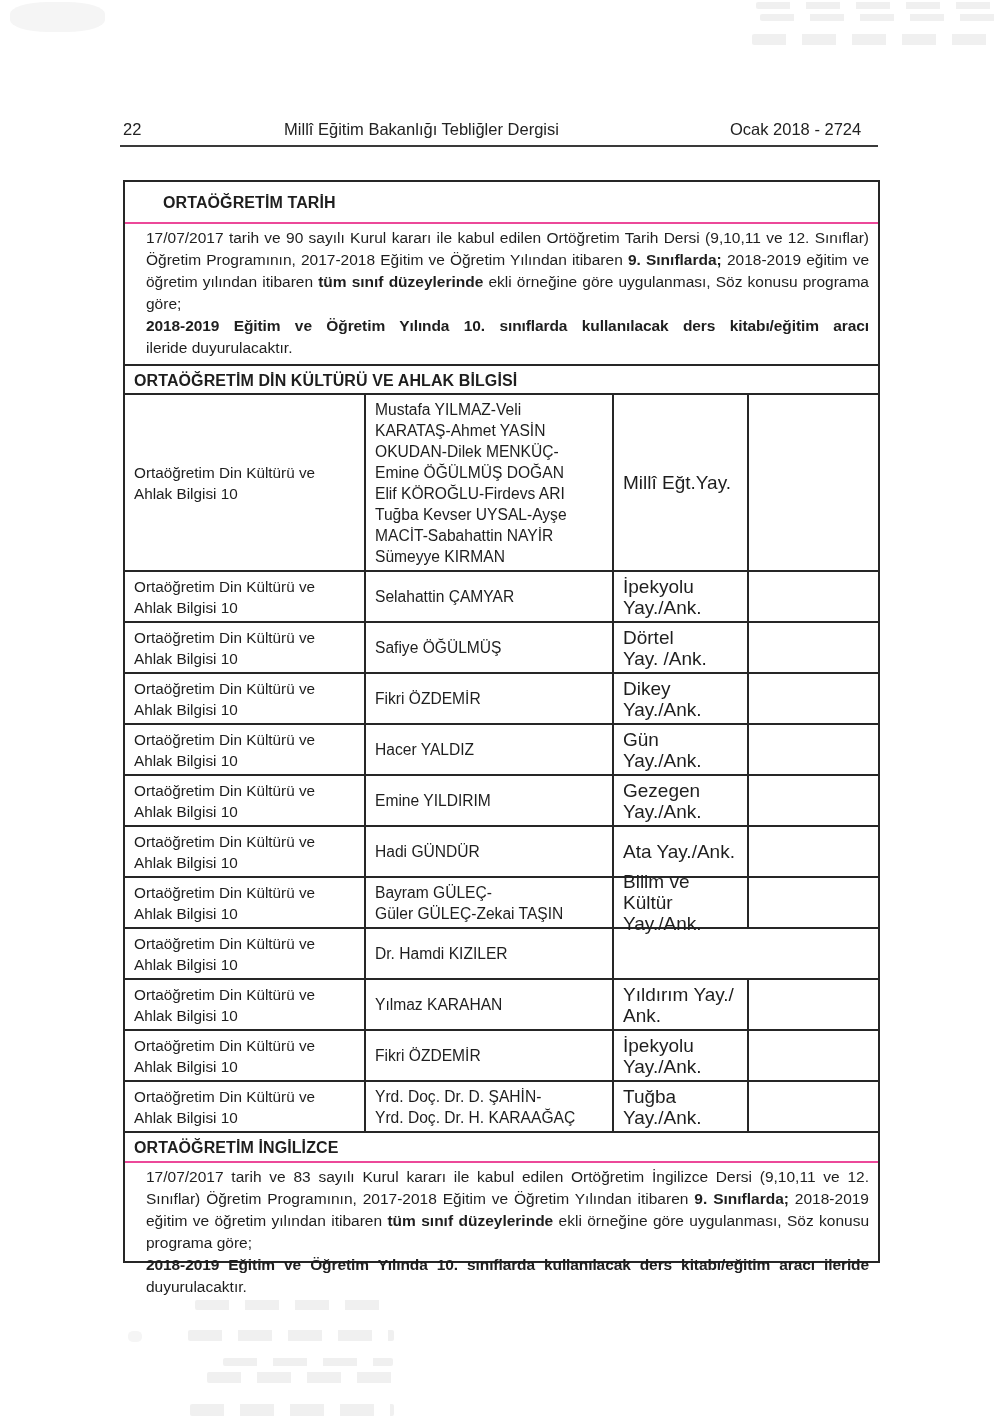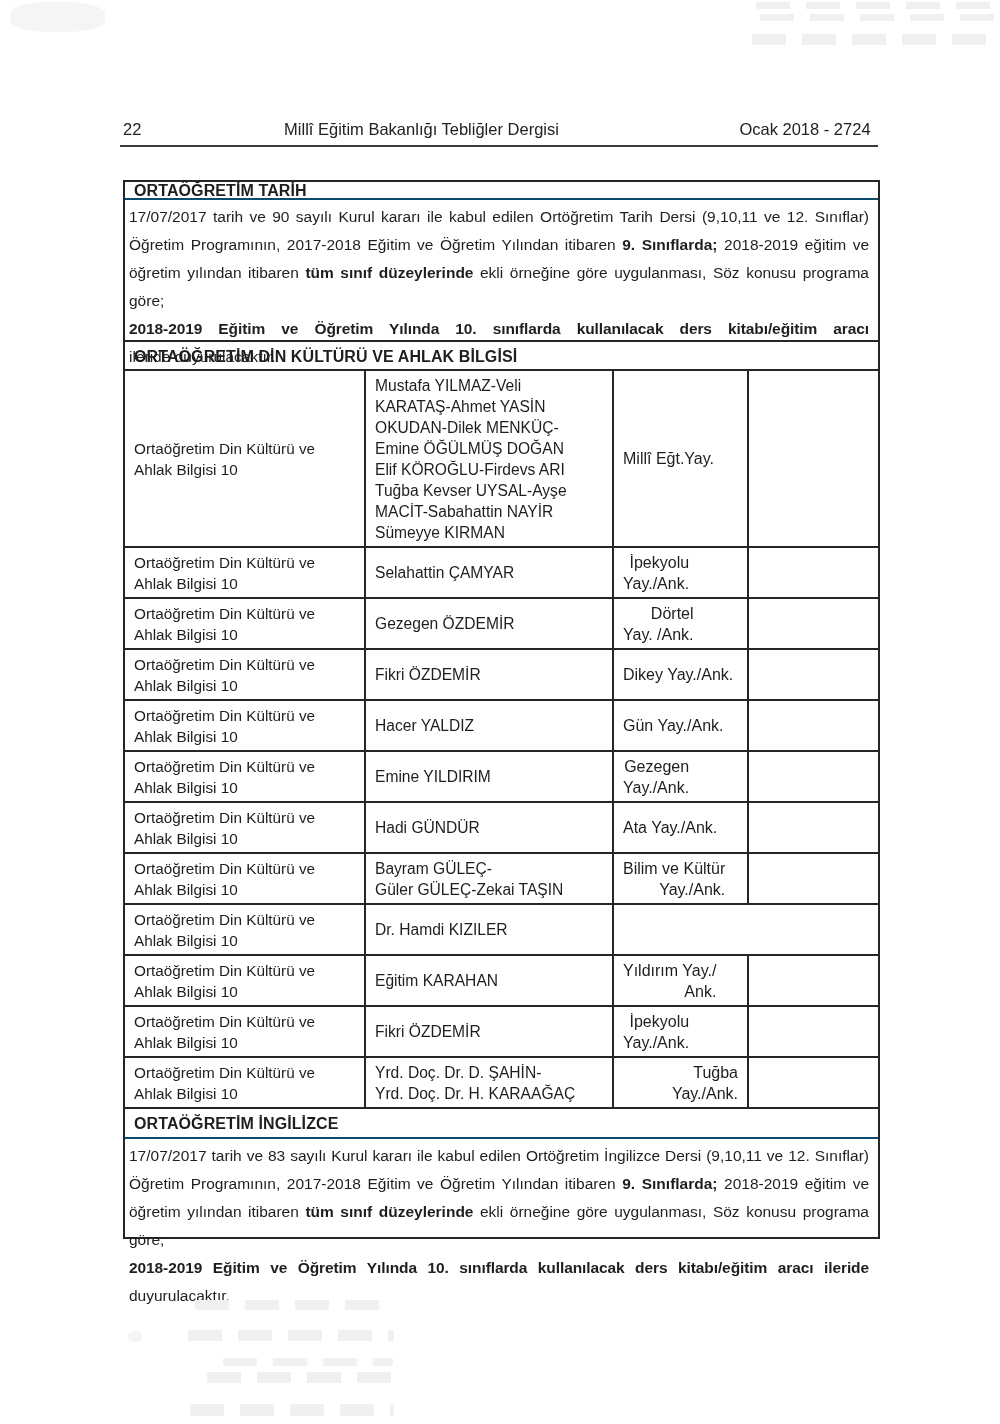--- a/index.html
+++ b/index.html
@@ -14,46 +14,46 @@
   * { box-sizing:border-box; }
 
   
   .pg-header {
     position:absolute; left:123px; top:120px; width:757px;
     display:flex; align-items:baseline;
     font-size:16.5px; color:#222;
   }
   .pg-header .num { width:60px; }
   .pg-header .mid { flex:1; text-align:center; padding-right:70px; }
-  .pg-header .iss { width:150px; text-align:center; white-space:nowrap; }
+  .pg-header .iss { width:150px; text-align:left; white-space:nowrap; }
   .pg-rule {
     position:absolute; left:120px; top:145px; width:758px; height:2px;
     background:#3a3a3a;
   }
 
   
   .tbl {
     position:absolute; left:123px; top:180px; width:757px;
     border:2px solid #262626;
     background:#fff;
   }
   .sec {
     display:flex; align-items:center;
     font-weight:bold; font-size:16px; letter-spacing:.1px;
     padding:2px 9px 0 9px;
     border-top:2px solid #262626;
   }
-  .sec.first { border-top:none; height:16px; }
+  .sec.first { border-top:none; height:40px;margin-left:29px; }
   .sec.h29 { height:29px; }
   .sec.h30 { height:30px; }
 
   .para {
-    border-top:2px solid #0c4a6e;
-    padding:3px 9px 0 4px;
-    font-size:15.5px; line-height:28px;
+    border-top:2px solid #ec4899;
+    padding:3px 9px 0 21px;
+    font-size:15.5px; line-height:22px;
     text-align:justify;
   }
   .para.p1 { height:142px; }
   .para.p2 { height:100px; }
   .para b { font-weight:bold; }
   .b-line {
     font-weight:bold;
     text-align:justify;
     -moz-text-align-last:justify;
     text-align-last:justify;
@@ -66,21 +66,21 @@
   .row.r-first { height:177px; }
   .row.r-std { height:51px; }
   .cell {
     padding:3px 9px;
     display:flex; align-items:center;
     white-space:pre-line;
     line-height:21px; font-size:15.3px;
   }
   .c1 { width:241px; border-right:2px solid #262626; }
   .c2 { width:248px; border-right:2px solid #262626; font-size:15.6px; }
-  .c3 { width:135px; border-right:2px solid #262626; font-size:16px;text-align:right; }
+  .c3 { width:135px; border-right:2px solid #262626; font-size:19px; }
   .c4 { flex:1; }
 
   
   .artifact { position:absolute; pointer-events:none; }
   .dashes {
     background:repeating-linear-gradient(90deg,
       #f0f0f0 0px, #f0f0f0 34px, transparent 34px, transparent 50px);
     border-radius:2px;
   }
   .smudge { background:#f5f5f5; border-radius:40%; }
@@ -129,21 +129,21 @@
     <div class="cell c1">Ortaöğretim Din Kültürü ve
 Ahlak Bilgisi 10</div>
     <div class="cell c2">Selahattin ÇAMYAR</div>
     <div class="cell c3">İpekyolu
 Yay./Ank.</div>
     <div class="cell c4"></div>
   </div>
   <div class="row r-std">
     <div class="cell c1">Ortaöğretim Din Kültürü ve
 Ahlak Bilgisi 10</div>
-    <div class="cell c2">Gezegen ÖZDEMİR</div>
+    <div class="cell c2">Safiye ÖĞÜLMÜŞ</div>
     <div class="cell c3">Dörtel
 Yay. /Ank.</div>
     <div class="cell c4"></div>
   </div>
   <div class="row r-std">
     <div class="cell c1">Ortaöğretim Din Kültürü ve
 Ahlak Bilgisi 10</div>
     <div class="cell c2">Fikri ÖZDEMİR</div>
     <div class="cell c3">Dikey Yay./Ank.</div>
     <div class="cell c4"></div>
@@ -181,21 +181,21 @@
   </div>
   <div class="row r-std">
     <div class="cell c1">Ortaöğretim Din Kültürü ve
 Ahlak Bilgisi 10</div>
     <div class="cell c2">Dr. Hamdi KIZILER</div>
     <div class="cell c4"></div>
   </div>
   <div class="row r-std">
     <div class="cell c1">Ortaöğretim Din Kültürü ve
 Ahlak Bilgisi 10</div>
-    <div class="cell c2">Eğitim KARAHAN</div>
+    <div class="cell c2">Yılmaz KARAHAN</div>
     <div class="cell c3">Yıldırım Yay./
 Ank.</div>
     <div class="cell c4"></div>
   </div>
   <div class="row r-std">
     <div class="cell c1">Ortaöğretim Din Kültürü ve
 Ahlak Bilgisi 10</div>
     <div class="cell c2">Fikri ÖZDEMİR</div>
     <div class="cell c3">İpekyolu
 Yay./Ank.</div>

